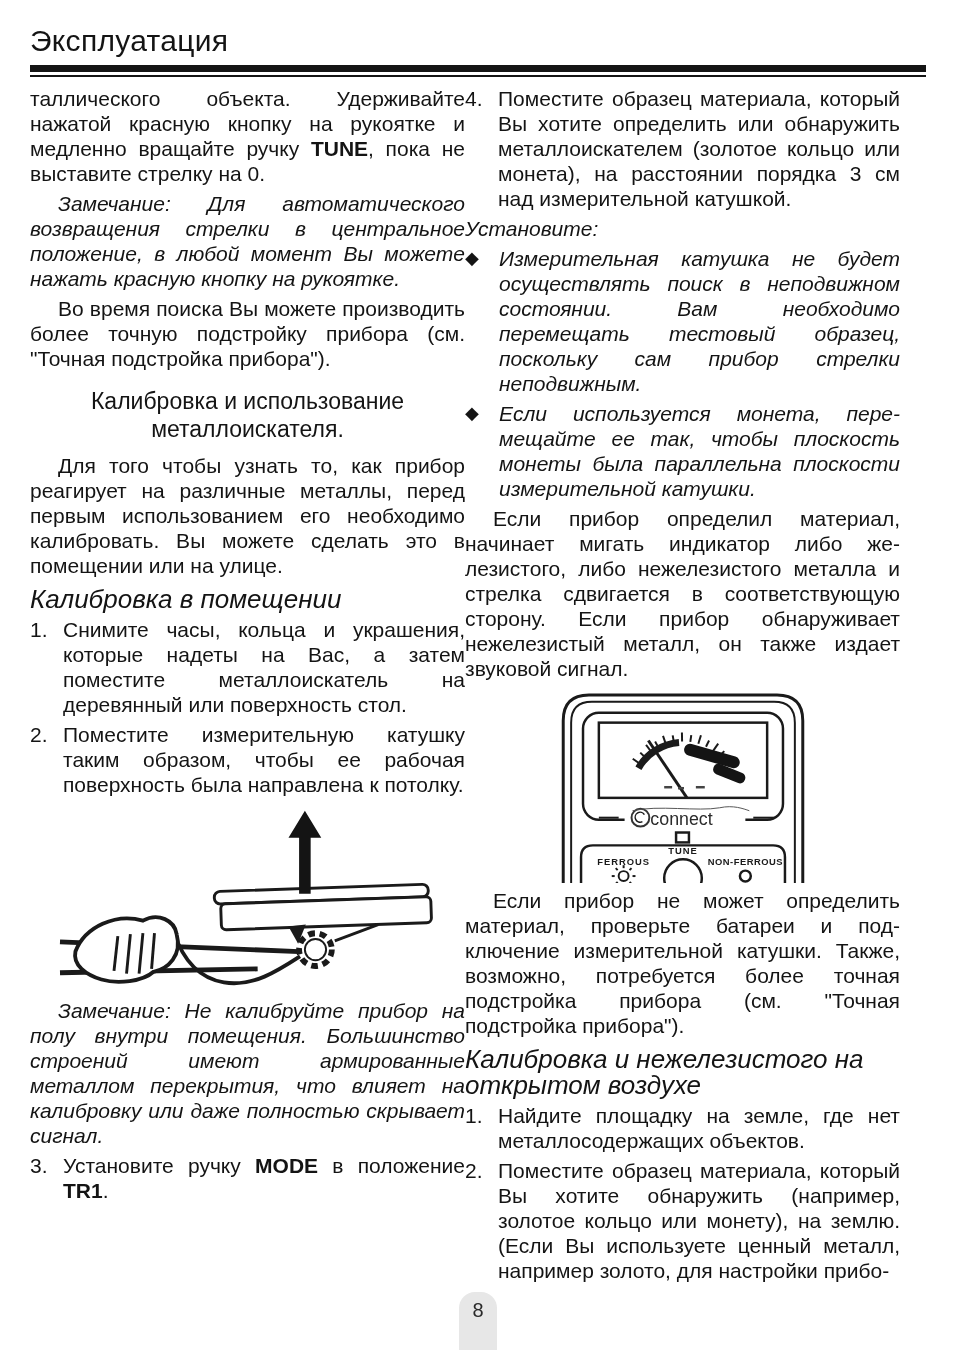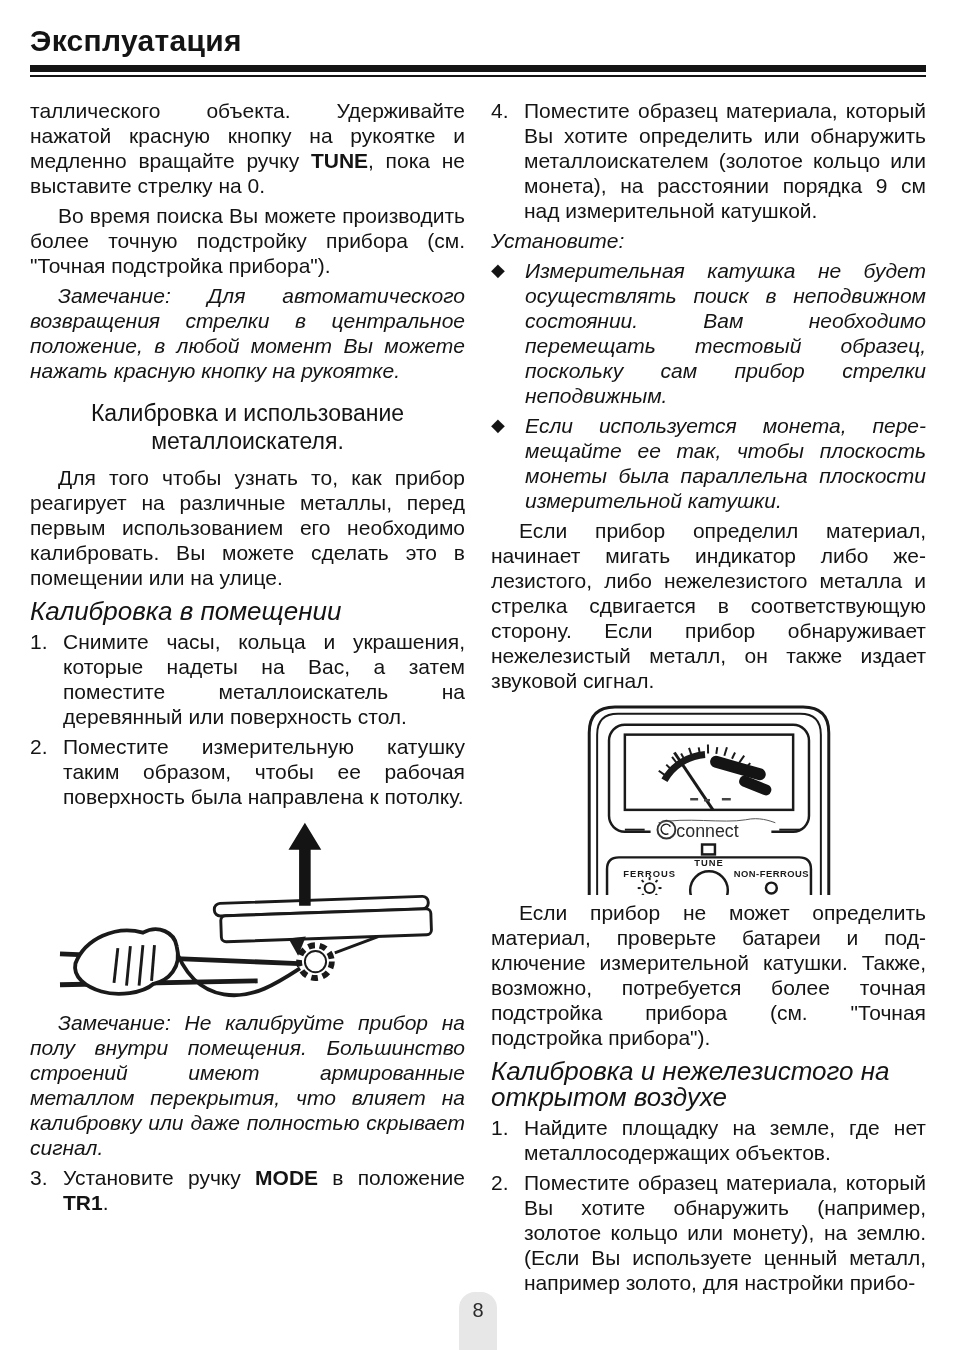--- a/index.html
+++ b/index.html
@@ -9,29 +9,28 @@
     background:#fff;
     color:#141414;
     font-family:"Liberation Sans", sans-serif;
     overflow:hidden;
     box-sizing:border-box;
   }
   header{padding:24px 28px 0 30px;}
   h1{
     margin:0 0 7px 0;
     font-size:30px;
-    font-weight:bold;
+    font-weight:normal;
     letter-spacing:.3px;
   }
   .rule-thick{height:7px;background:#141414;}
   .rule-thin{height:2px;background:#141414;margin-top:3px;}
   .columns{
     display:flex;
-    gap:26px;
-    padding:16px 28px 0 30px;
+    padding:4px 28px 0 30px;
     box-sizing:border-box;
   }
   .col{
     width:435px;
     font-size:21px;
     line-height:25px;
   }
   .col p{margin:5px 0;}
   .just{text-align:justify;}
   .indent{text-indent:28px;}
@@ -80,22 +79,22 @@
   <header>
     <h1>Эксплуатация</h1>
     <div class="rule-thick"></div>
     <div class="rule-thin"></div>
   </header>
 
   <main class="columns">
 
     <section class="col">
       <p class="just cont"><span>таллического объекта. Удержи­вайте нажатой красную кнопку на рукоятке и медленно вращайте ручку </span><b>TUNE</b><span>, пока не выставите стрелку на 0.</span></p>
+      <p class="just indent note">Замечание: Для автоматического возвращения стрелки в центральное положение, в любой момент Вы можете нажать красную кнопку на рукоятке.</p>
       <p class="just indent">Во время поиска Вы можете про­изводить более точную подстройку прибора (см. "Точная подстройка прибора").</p>
-      <p class="just indent note">Замечание: Для автоматического возвращения стрелки в центральное положение, в любой момент Вы можете нажать красную кнопку на рукоятке.</p>
       <h2 class="section-heading">Калибровка и использование металлоискателя.</h2>
       <p class="just indent">Для того чтобы узнать то, как при­бор реагирует на различные метал­лы, перед первым использованием его необходимо калибровать. Вы можете сделать это в помещении или на улице.</p>
       <h3 class="sub-heading">Калибровка в помещении</h3>
 
       <div class="li">
         <span class="num">1.</span>
         <span class="li-text just">Снимите часы, кольца и украше­ния, которые надеты на Вас, а за­тем поместите металлоискатель на деревянный или поверхность стол.</span>
       </div>
       <div class="li">
         <span class="num">2.</span>
@@ -138,21 +137,21 @@
 
       <div class="li">
         <span class="num">3.</span>
         <span class="li-text just"><span>Установите ручку </span><b>MODE</b><span> в поло­жение </span><b>TR1</b><span>.</span></span>
       </div>
     </section>
 
     <section class="col">
       <div class="li">
         <span class="num">4.</span>
-        <span class="li-text just">Поместите образец материала, который Вы хотите определить или обнаружить металлоискате­лем (золотое кольцо или монета), на расстоянии порядка 9 см над измерительной катушкой.</span>
+        <span class="li-text just">Поместите образец материала, который Вы хотите определить или обнаружить металлоискате­лем (золотое кольцо или монета), на расстоянии порядка 3 см над измерительной катушкой.</span>
       </div>
 
       <p class="note notes-label">Установите:</p>
 
       <div class="bullet note">
         <span class="diamond">◆</span>
         <span class="li-text just">Измерительная катушка не будет осуществлять поиск в неподвиж­ном состоянии. Вам необходимо перемещать тестовый образец, поскольку сам прибор стрелки неподвижным.</span>
       </div>
       <div class="bullet note">
         <span class="diamond">◆</span>

